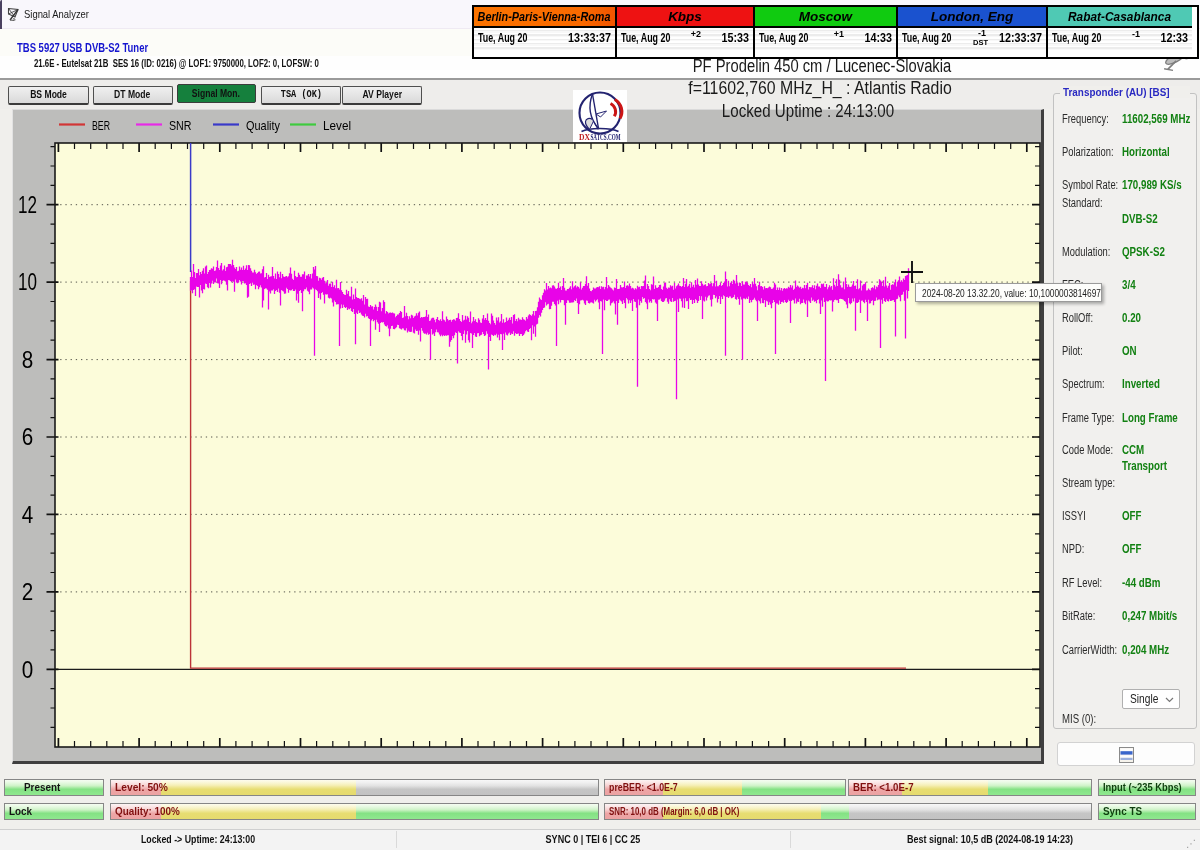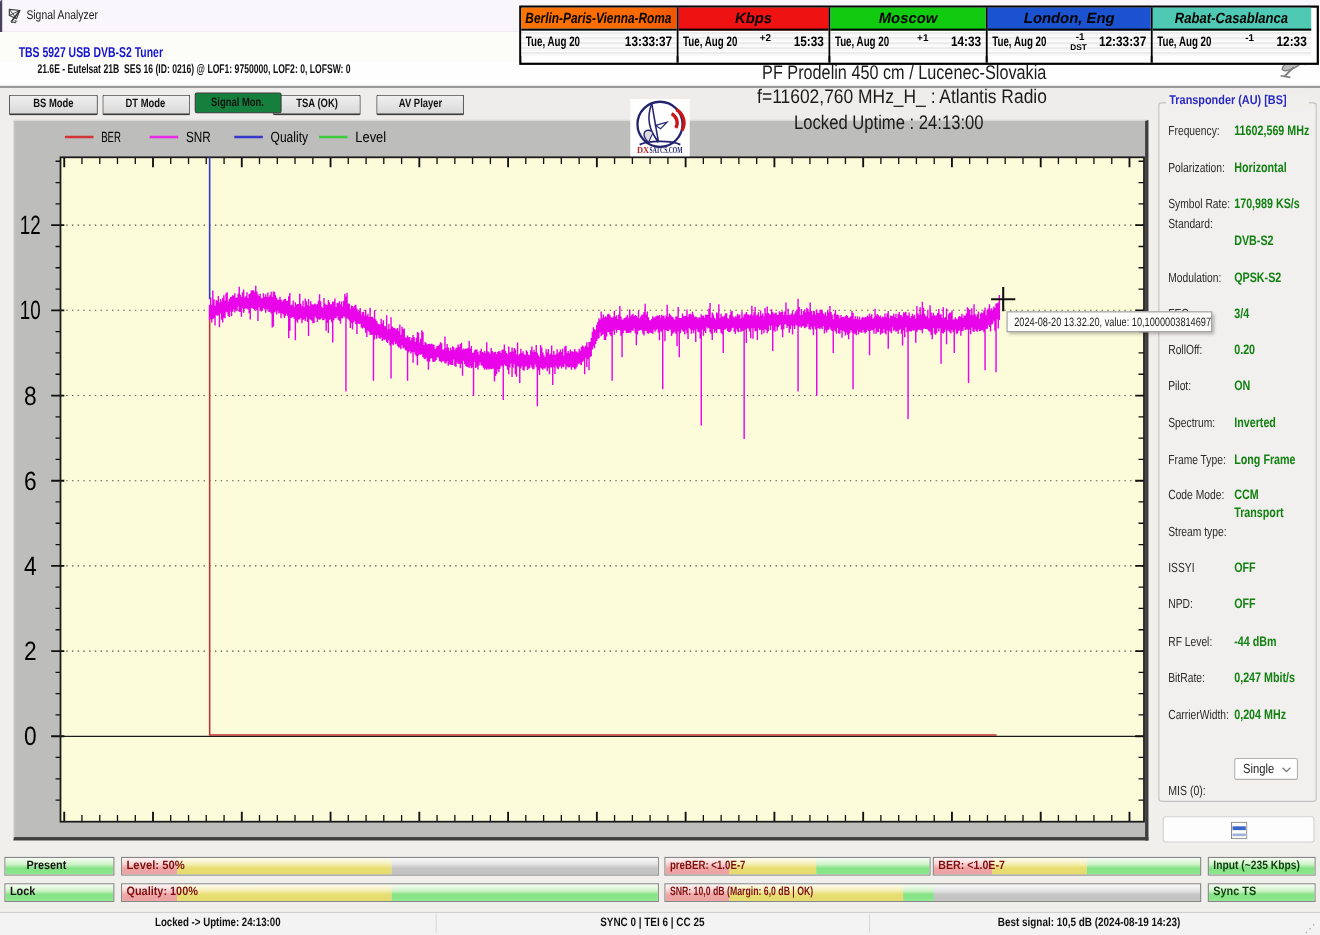--- a/index.html
+++ b/index.html
@@ -93,21 +93,21 @@
 </svg>
 <div class="abs" id="apptitle"><span class="sqx" style="transform:scaleX(0.82)">Signal Analyzer</span></div>
 <div class="abs" id="tbs"><span class="sqx" style="transform:scaleX(0.73)">TBS 5927 USB DVB-S2 Tuner</span></div>
 <div class="abs" id="subline"><span class="sqx" style="transform:scaleX(0.68)">21.6E - Eutelsat 21B&nbsp; SES 16 (ID: 0216) @ LOF1: 9750000, LOF2: 0, LOFSW: 0</span></div>
 <div class="abs" id="hdr1">PF Prodelin 450 cm / Lucenec-Slovakia</div>
 <div class="abs" id="hdr2">f=11602,760 MHz_H_ : Atlantis Radio</div>
 <div class="abs" id="hdr3">Locked Uptime : 24:13:00</div>
 <div class="tab" style="left:8px;width:81px;"><span class="sqx" style="transform:scaleX(0.78);transform-origin:center;">BS Mode</span></div>
 <div class="tab" style="left:92.5px;width:80px;"><span class="sqx" style="transform:scaleX(0.78);transform-origin:center;">DT Mode</span></div>
 <div class="tab tabactive" style="left:176.5px;width:79px;"><span class="sqx" style="transform:scaleX(0.78);transform-origin:center;">Signal Mon.</span></div>
-<div class="tab" style="left:248px;width:80px;"><span class="sqx" style="transform:scaleX(0.78);transform-origin:center;">TSA (OK)</span></div>
+<div class="tab" style="left:261px;width:80px;font-family:Liberation Mono, monospace;"><span class="sqx" style="transform:scaleX(0.78);transform-origin:center;">TSA (OK)</span></div>
 <div class="tab" style="left:342px;width:80px;"><span class="sqx" style="transform:scaleX(0.78);transform-origin:center;">AV Player</span></div>
 <div class="abs" id="clocks">
 <div class="ccol" style="width:143px;">
 <div class="chead" style="background:linear-gradient(90deg,#fb7300,#fa6a00 75%,#f25500);">
         <span class="sqx" style="transform:scaleX(0.8);transform-origin:center;">Berlin-Paris-Vienna-Roma</span>
       </div>
 <div class="ctime">
 <span class="ctl"><span class="sqx" style="transform:scaleX(0.71)">Tue, Aug 20</span></span>
 <span class="ctr"><span class="sqr" style="transform:scaleX(0.86)">13:33:37</span></span>
 </div>

